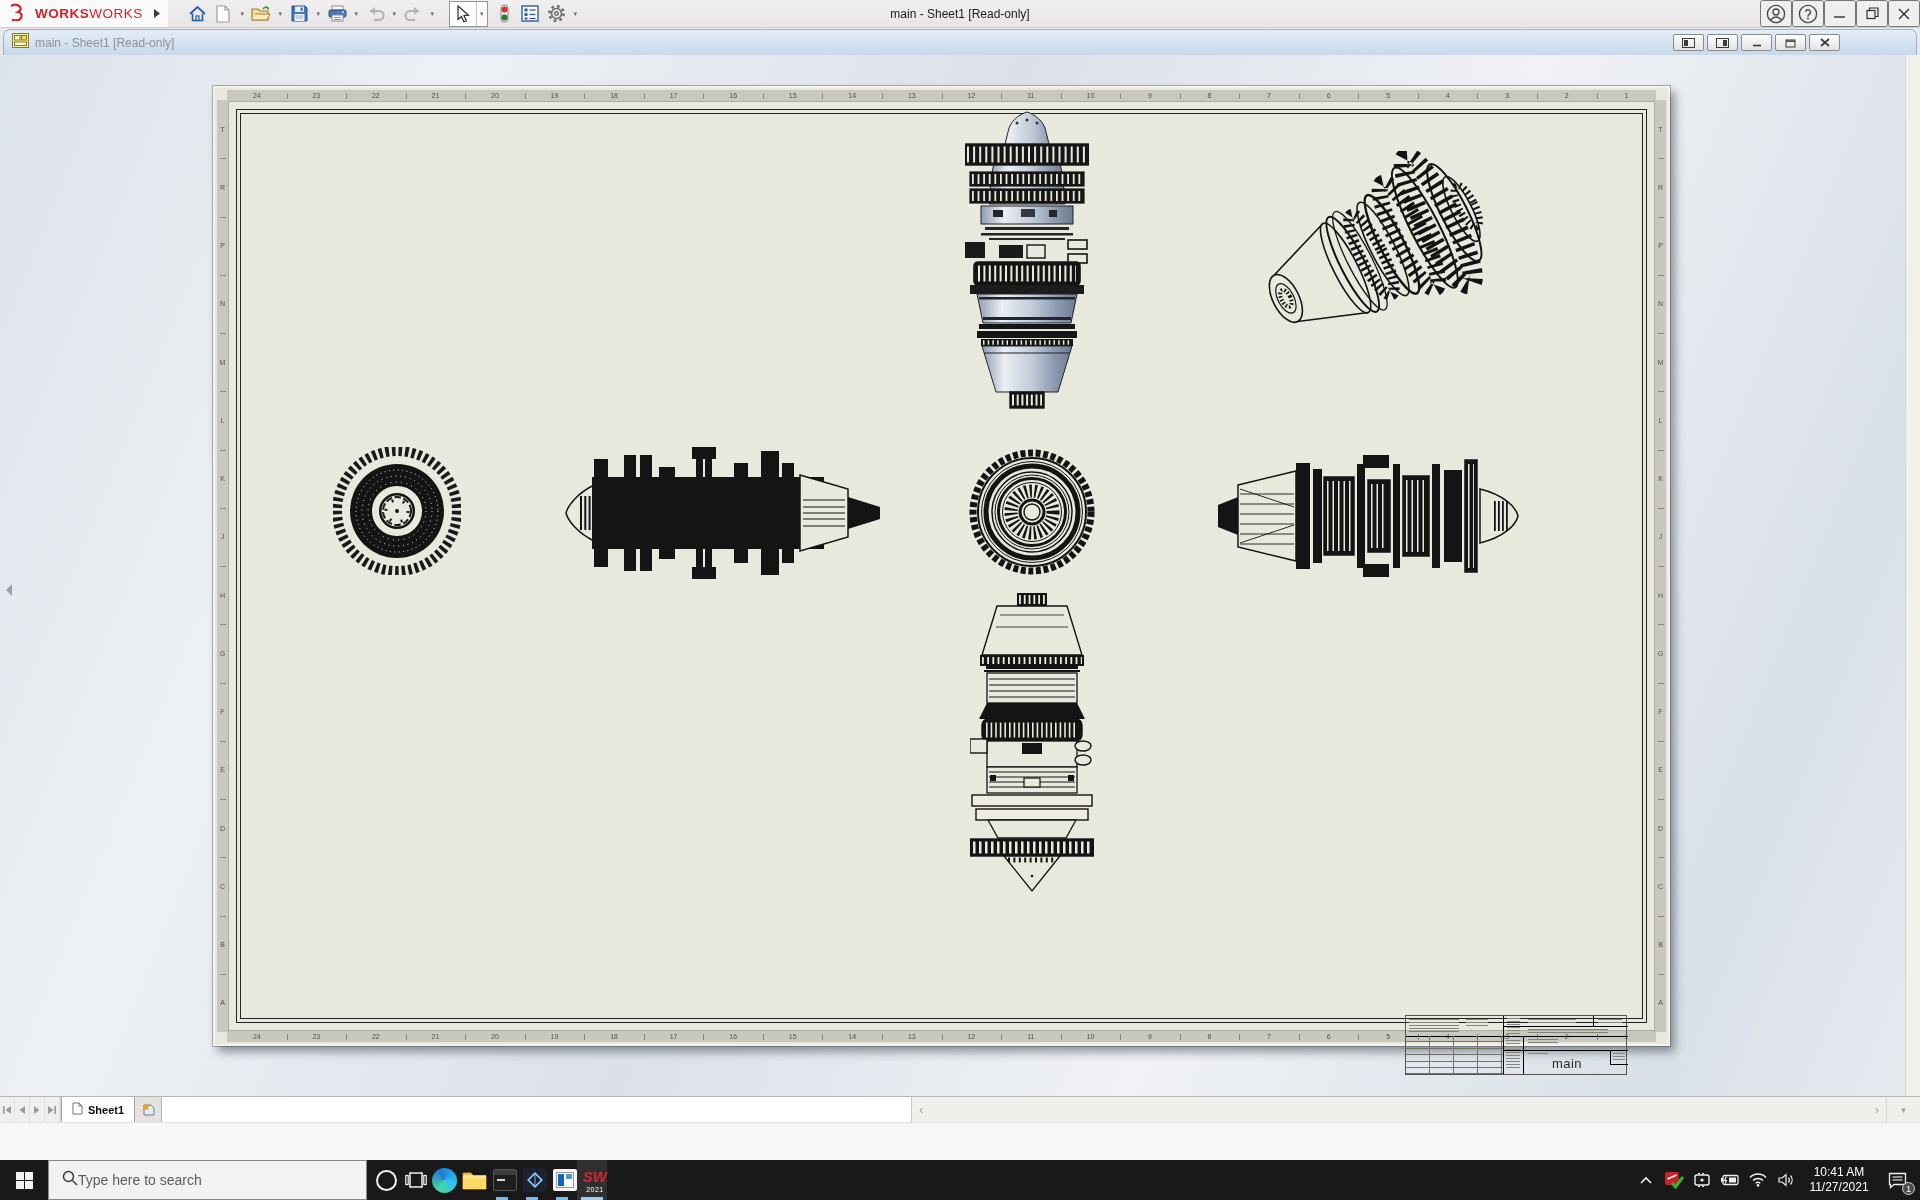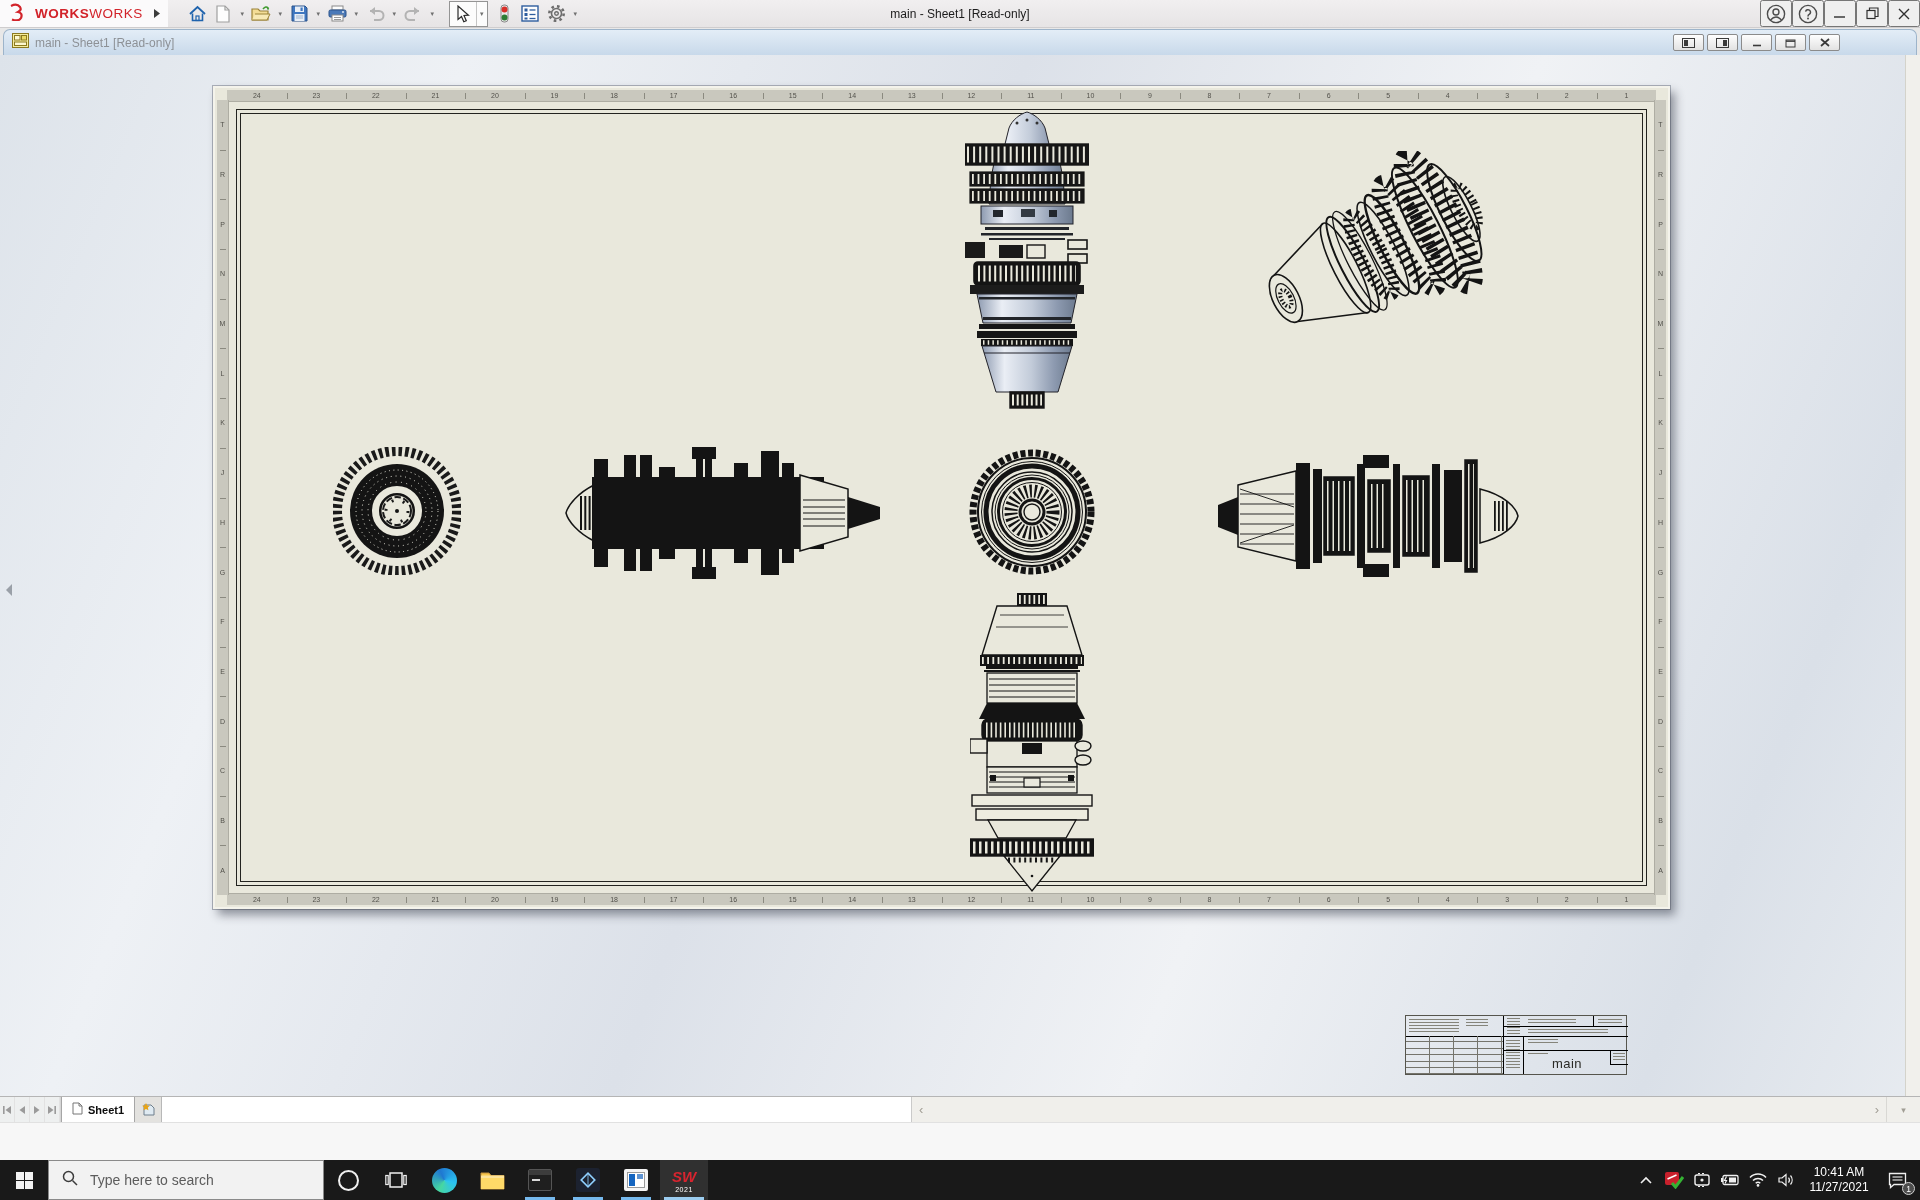--- a/index.html
+++ b/index.html
@@ -28,21 +28,21 @@
 .doctitle{font-size:12px;color:#8d9196}
 .docbtns{position:absolute;right:76px;top:4px;display:flex;gap:3px}
 .dbtn{width:31px;height:17px;background:linear-gradient(#fefefe,#e2e2e2);border:1px solid #8b8b8b;border-radius:2px;display:flex;align-items:center;justify-content:center}
 
 
 .viewport{position:absolute;top:55px;left:0;right:0;height:1041px;background:linear-gradient(112deg,#dde3ea 0%,#eef1f5 20%,#dce1e9 44%,#f0f2f5 66%,#dae0e8 88%,#e7ebf0 100%);overflow:hidden;z-index:10}
 .vscroll{position:absolute;right:0;top:0;bottom:0;width:15px;background:#f1f0ec;border-left:1px solid #d4d3cb}
 .collapse{position:absolute;left:2px;top:525px;width:13px;height:20px;display:flex;align-items:center;justify-content:center}
 
 
-.page{position:absolute;left:213px;top:31px;width:1457px;height:823px;background:#e9e8dc;border:2px solid #f4f3eb;box-shadow:5px 6px 9px rgba(30,35,50,.45),0 0 0 1px #a9aeb8}
+.page{position:absolute;left:213px;top:31px;width:1457px;height:960px;background:#e9e8dc;border:2px solid #f4f3eb;box-shadow:5px 6px 9px rgba(30,35,50,.45),0 0 0 1px #a9aeb8}
 .zb{position:absolute;background:#c9c8be;z-index:1}
 .zb-top{left:12px;right:12px;top:2px;height:12px;display:flex;border-bottom:1px solid #aeada3}
 .zb-bottom{left:12px;right:12px;bottom:2px;height:12px;display:flex;border-top:1px solid #aeada3}
 .zb-left{top:12px;bottom:12px;left:2px;width:12px;display:flex;flex-direction:column;border-right:1px solid #aeada3}
 .zb-right{top:12px;bottom:12px;right:2px;width:12px;display:flex;flex-direction:column;border-left:1px solid #aeada3}
 .zc{flex:1;font-size:7px;color:#52514b;text-align:center;line-height:12px;position:relative}
 .zc+.zc::before{content:"";position:absolute;left:0;top:3px;height:6px;border-left:1px solid #8b8a80}
 .zl{flex:1;font-size:7px;color:#52514b;display:flex;align-items:center;justify-content:center;position:relative}
 .zl+.zl::before{content:"";position:absolute;top:0;left:3px;width:6px;border-top:1px solid #8b8a80}
 .frame1{position:absolute;left:21px;top:21px;right:21px;bottom:21px;border:1.5px solid #23231f}
@@ -62,24 +62,24 @@
 .sheettab{display:flex;align-items:center;gap:5px;padding:0 10px;border-right:1px solid #a6a6a6;border-left:1px solid #a6a6a6;font-size:11px;font-weight:bold;color:#0d0d0d;background:#fff}
 .addtab{width:27px;background:#e3e2df;display:flex;align-items:center;justify-content:center;border-right:1px solid #b8b8b8}
 .tabfill{width:750px;background:#fff;border-right:1px solid #cacaca}
 .hscroll{flex:1;background:#f0efeb;display:flex;align-items:center;justify-content:space-between;padding:0 7px;color:#a19e95;font-size:13px}
 .hcorner{width:34px;background:#f0efeb;border-left:1px solid #d9d8d4;display:flex;align-items:center;justify-content:center;color:#a19e95;font-size:9px}
 .statusstrip{position:absolute;top:1122px;left:0;right:0;height:38px;background:#f7f7f7;border-top:1px solid #e1e1e1;z-index:5}
 
 
 .taskbar{position:absolute;top:1160px;left:0;right:0;height:40px;background:#191919;display:flex;align-items:stretch;z-index:40}
 .start{width:48px;display:flex;align-items:center;justify-content:center}
-.searchbox{width:276px;background:#f2f2f2;border:1px solid #8a8a8a;display:flex;align-items:center;gap:12px;padding:0 13px}
+.searchbox{width:319px;background:#f2f2f2;border:1px solid #8a8a8a;display:flex;align-items:center;gap:0;padding:0 13px}
 .searchbox input{border:none;background:transparent;font-size:14px;color:#333;outline:none;width:100%;font-family:inherit}
 .searchbox input::placeholder{color:#5c5c5c;opacity:1}
-.tslot{width:48px;position:relative;display:flex;align-items:center;justify-content:center}
+.tslot{width:30px;position:relative;display:flex;align-items:center;justify-content:flex-end}
 .tslot.running::after{content:"";position:absolute;left:9px;right:9px;bottom:0;height:3px;background:#76b9ed}
 .tslot.active{background:rgba(255,255,255,.10)}
 .tslot.active::after{left:4px;right:4px;background:#9ccdf0}
 .sw-letters{color:#d8242f;font-weight:bold;font-style:italic;font-size:15px;line-height:13px;text-align:center}
 .sw-year{color:#fff;font-size:7px;text-align:center;letter-spacing:.5px}
 .tray{margin-left:auto;display:flex;align-items:center;padding-right:4px}
 .trayicon{width:28px;height:40px;display:flex;align-items:center;justify-content:center;position:relative}
 .clock{width:78px;text-align:center;color:#fff;font-size:12px;line-height:1.25}
 .badge{position:absolute;right:1px;bottom:5px;width:13px;height:13px;border-radius:50%;background:#4d4d4d;border:1px solid #cfcfcf;color:#fff;font-size:8.5px;display:flex;align-items:center;justify-content:center}
 .edgeicon{width:25px;height:25px;border-radius:50%;background:conic-gradient(from 210deg,#47d7a0,#1f78d1 35%,#2bc3f2 70%,#47d7a0)}

